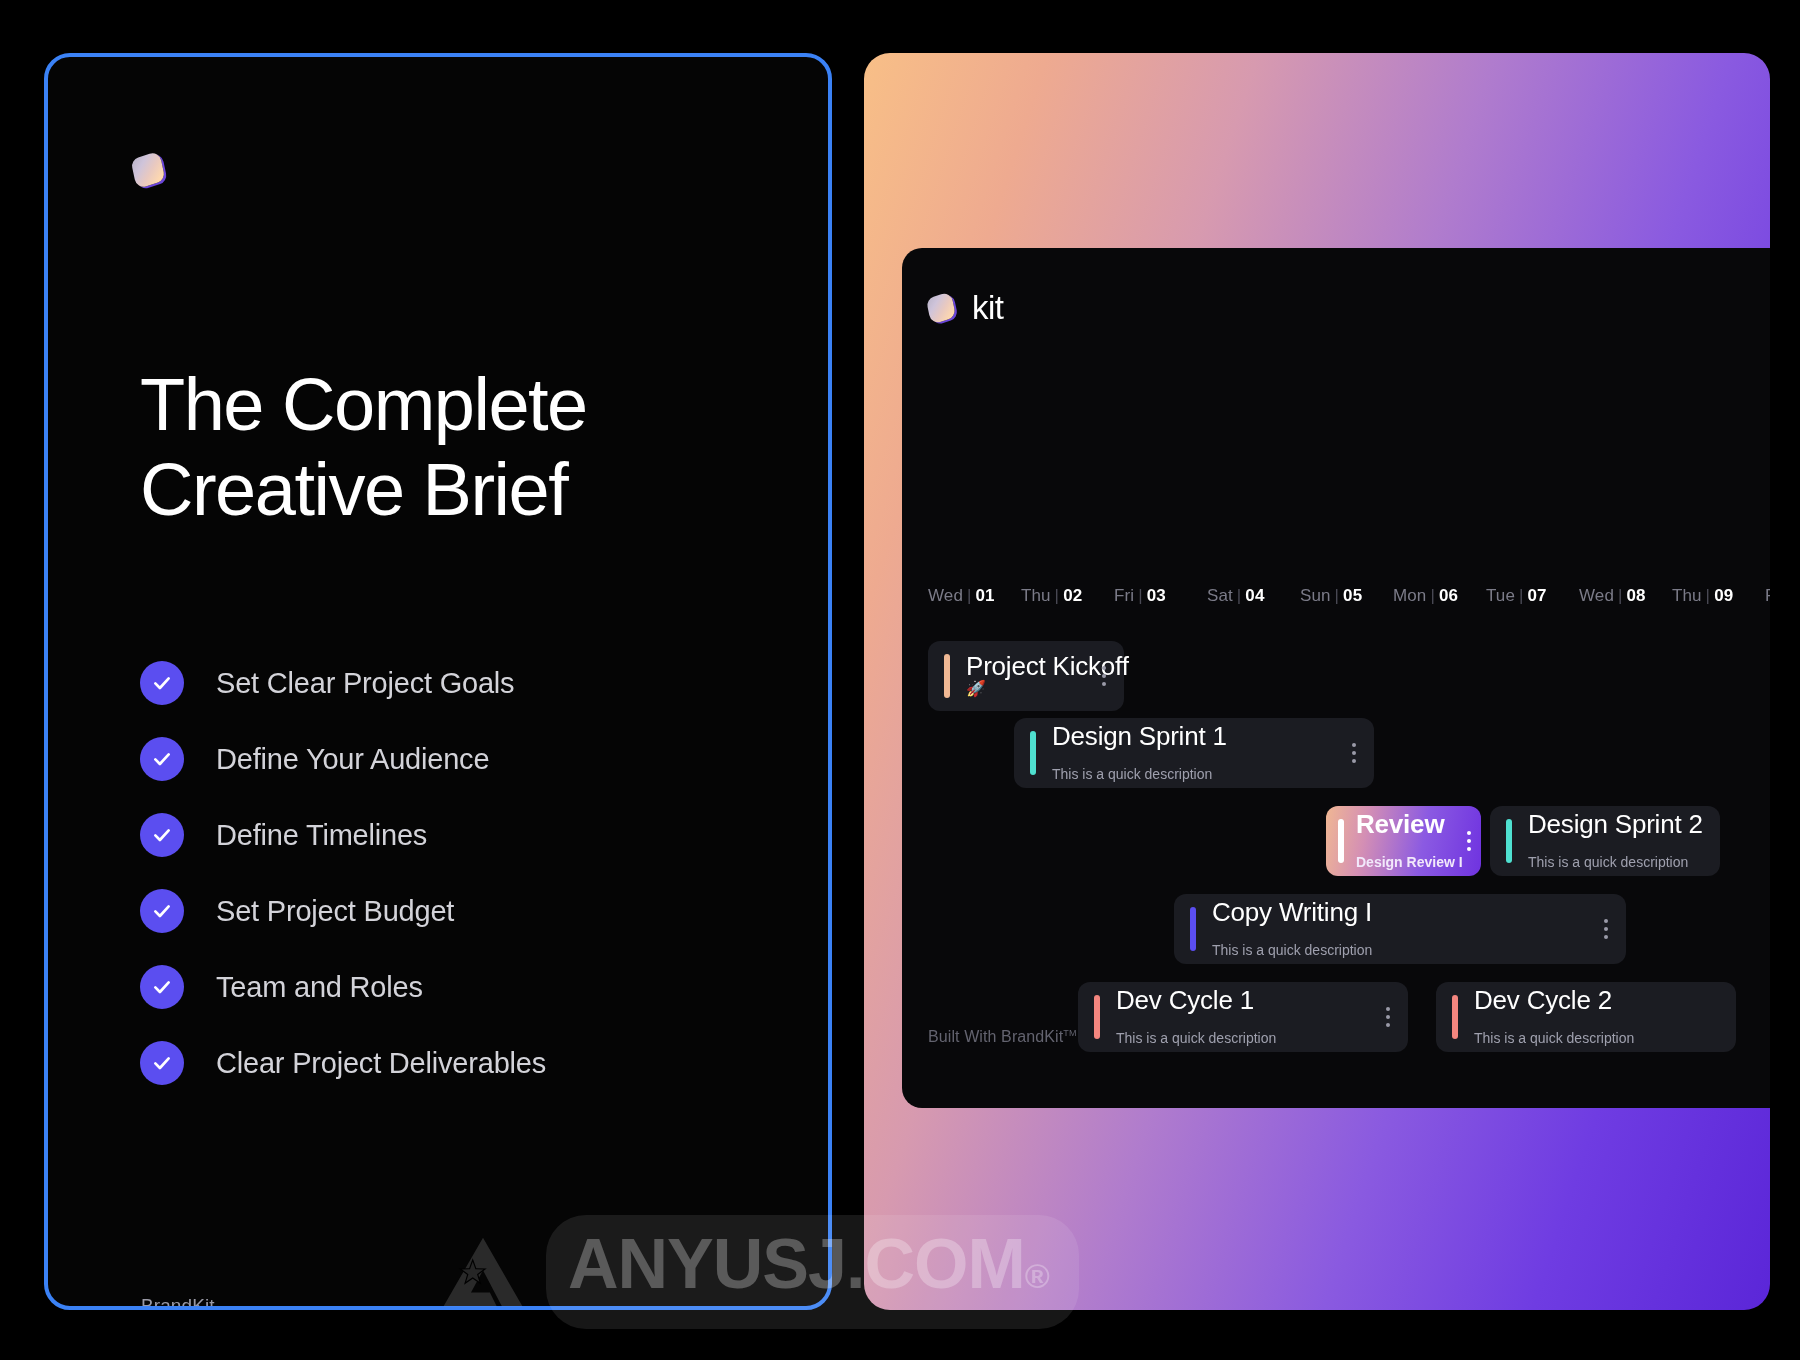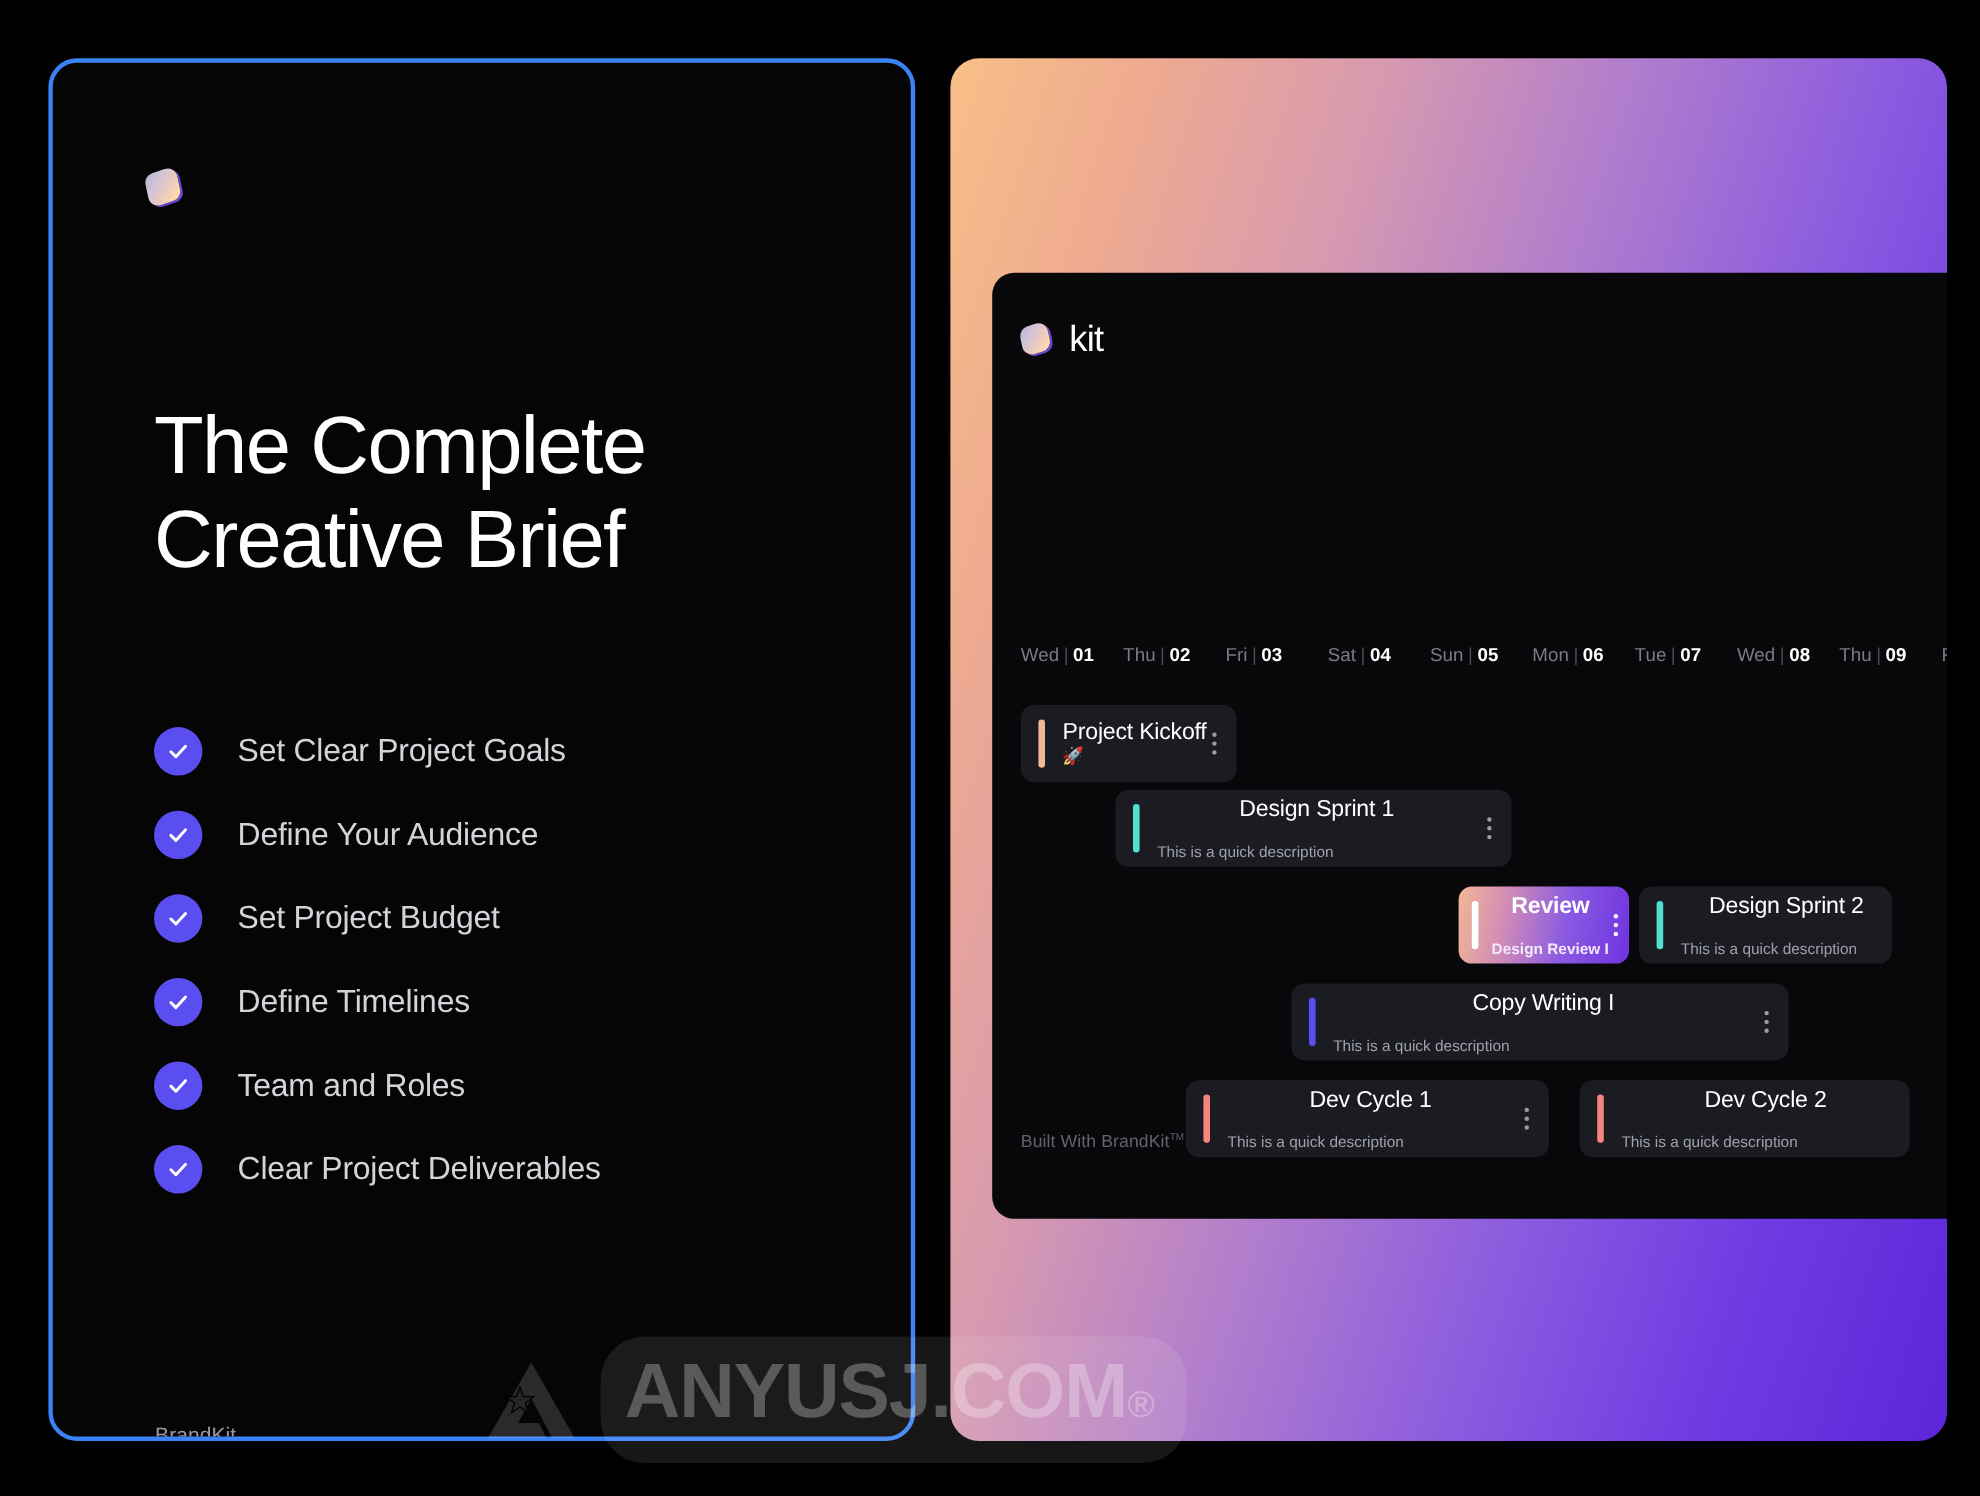--- a/index.html
+++ b/index.html
@@ -111,22 +111,22 @@
     border-radius: 12px;
     display: flex; align-items: center;
   }
   .task.elev { background: #1b1c22; }
   .accent {
     width: 6px; border-radius: 4px; flex: 0 0 6px;
     margin-left: 16px; height: 44px;
   }
   .task-text { margin-left: 16px; flex: 1 1 auto; min-width: 0; }
   .task-title {
-    color: #ffffff; font-size: 21px; letter-spacing: -0.2px;
-    white-space: nowrap; line-height: 26px; font-weight: 400; text-align: center;
+    color: #ffffff; font-size: 26px; letter-spacing: -0.2px;
+    white-space: nowrap; line-height: 26px; font-weight: 400;
   }
   .task-sub {
     color: #9fa0ae; font-size: 14px; margin-top: 16px;
     white-space: nowrap; line-height: 18px;
   }
   .task-emoji { font-size: 16px; line-height: 20px; margin-top: 2px; }
   .kebab {
     flex: 0 0 auto; margin-right: 18px; margin-left: 10px;
     display: flex; flex-direction: column; gap: 4px; align-items: center;
   }
@@ -198,30 +198,30 @@
         </span>
         <span class="check-label">Define Your Audience</span>
       </div>
 
       <div class="check-row">
         <span class="check-dot">
           <svg viewBox="0 0 24 24" fill="none" stroke="#ffffff" stroke-width="3.2" stroke-linecap="round" stroke-linejoin="round">
               <polyline points="4,12.5 9.5,18 20,6.5"></polyline>
             </svg>
         </span>
+        <span class="check-label">Define Timelines</span>
+      </div>
+
+      <div class="check-row">
+        <span class="check-dot">
+          <svg viewBox="0 0 24 24" fill="none" stroke="#ffffff" stroke-width="3.2" stroke-linecap="round" stroke-linejoin="round">
+              <polyline points="4,12.5 9.5,18 20,6.5"></polyline>
+            </svg>
+        </span>
         <span class="check-label">Set Project Budget</span>
-      </div>
-
-      <div class="check-row">
-        <span class="check-dot">
-          <svg viewBox="0 0 24 24" fill="none" stroke="#ffffff" stroke-width="3.2" stroke-linecap="round" stroke-linejoin="round">
-              <polyline points="4,12.5 9.5,18 20,6.5"></polyline>
-            </svg>
-        </span>
-        <span class="check-label">Define Timelines</span>
       </div>
 
       <div class="check-row">
         <span class="check-dot">
           <svg viewBox="0 0 24 24" fill="none" stroke="#ffffff" stroke-width="3.2" stroke-linecap="round" stroke-linejoin="round">
               <polyline points="4,12.5 9.5,18 20,6.5"></polyline>
             </svg>
         </span>
         <span class="check-label">Team and Roles</span>
       </div>

